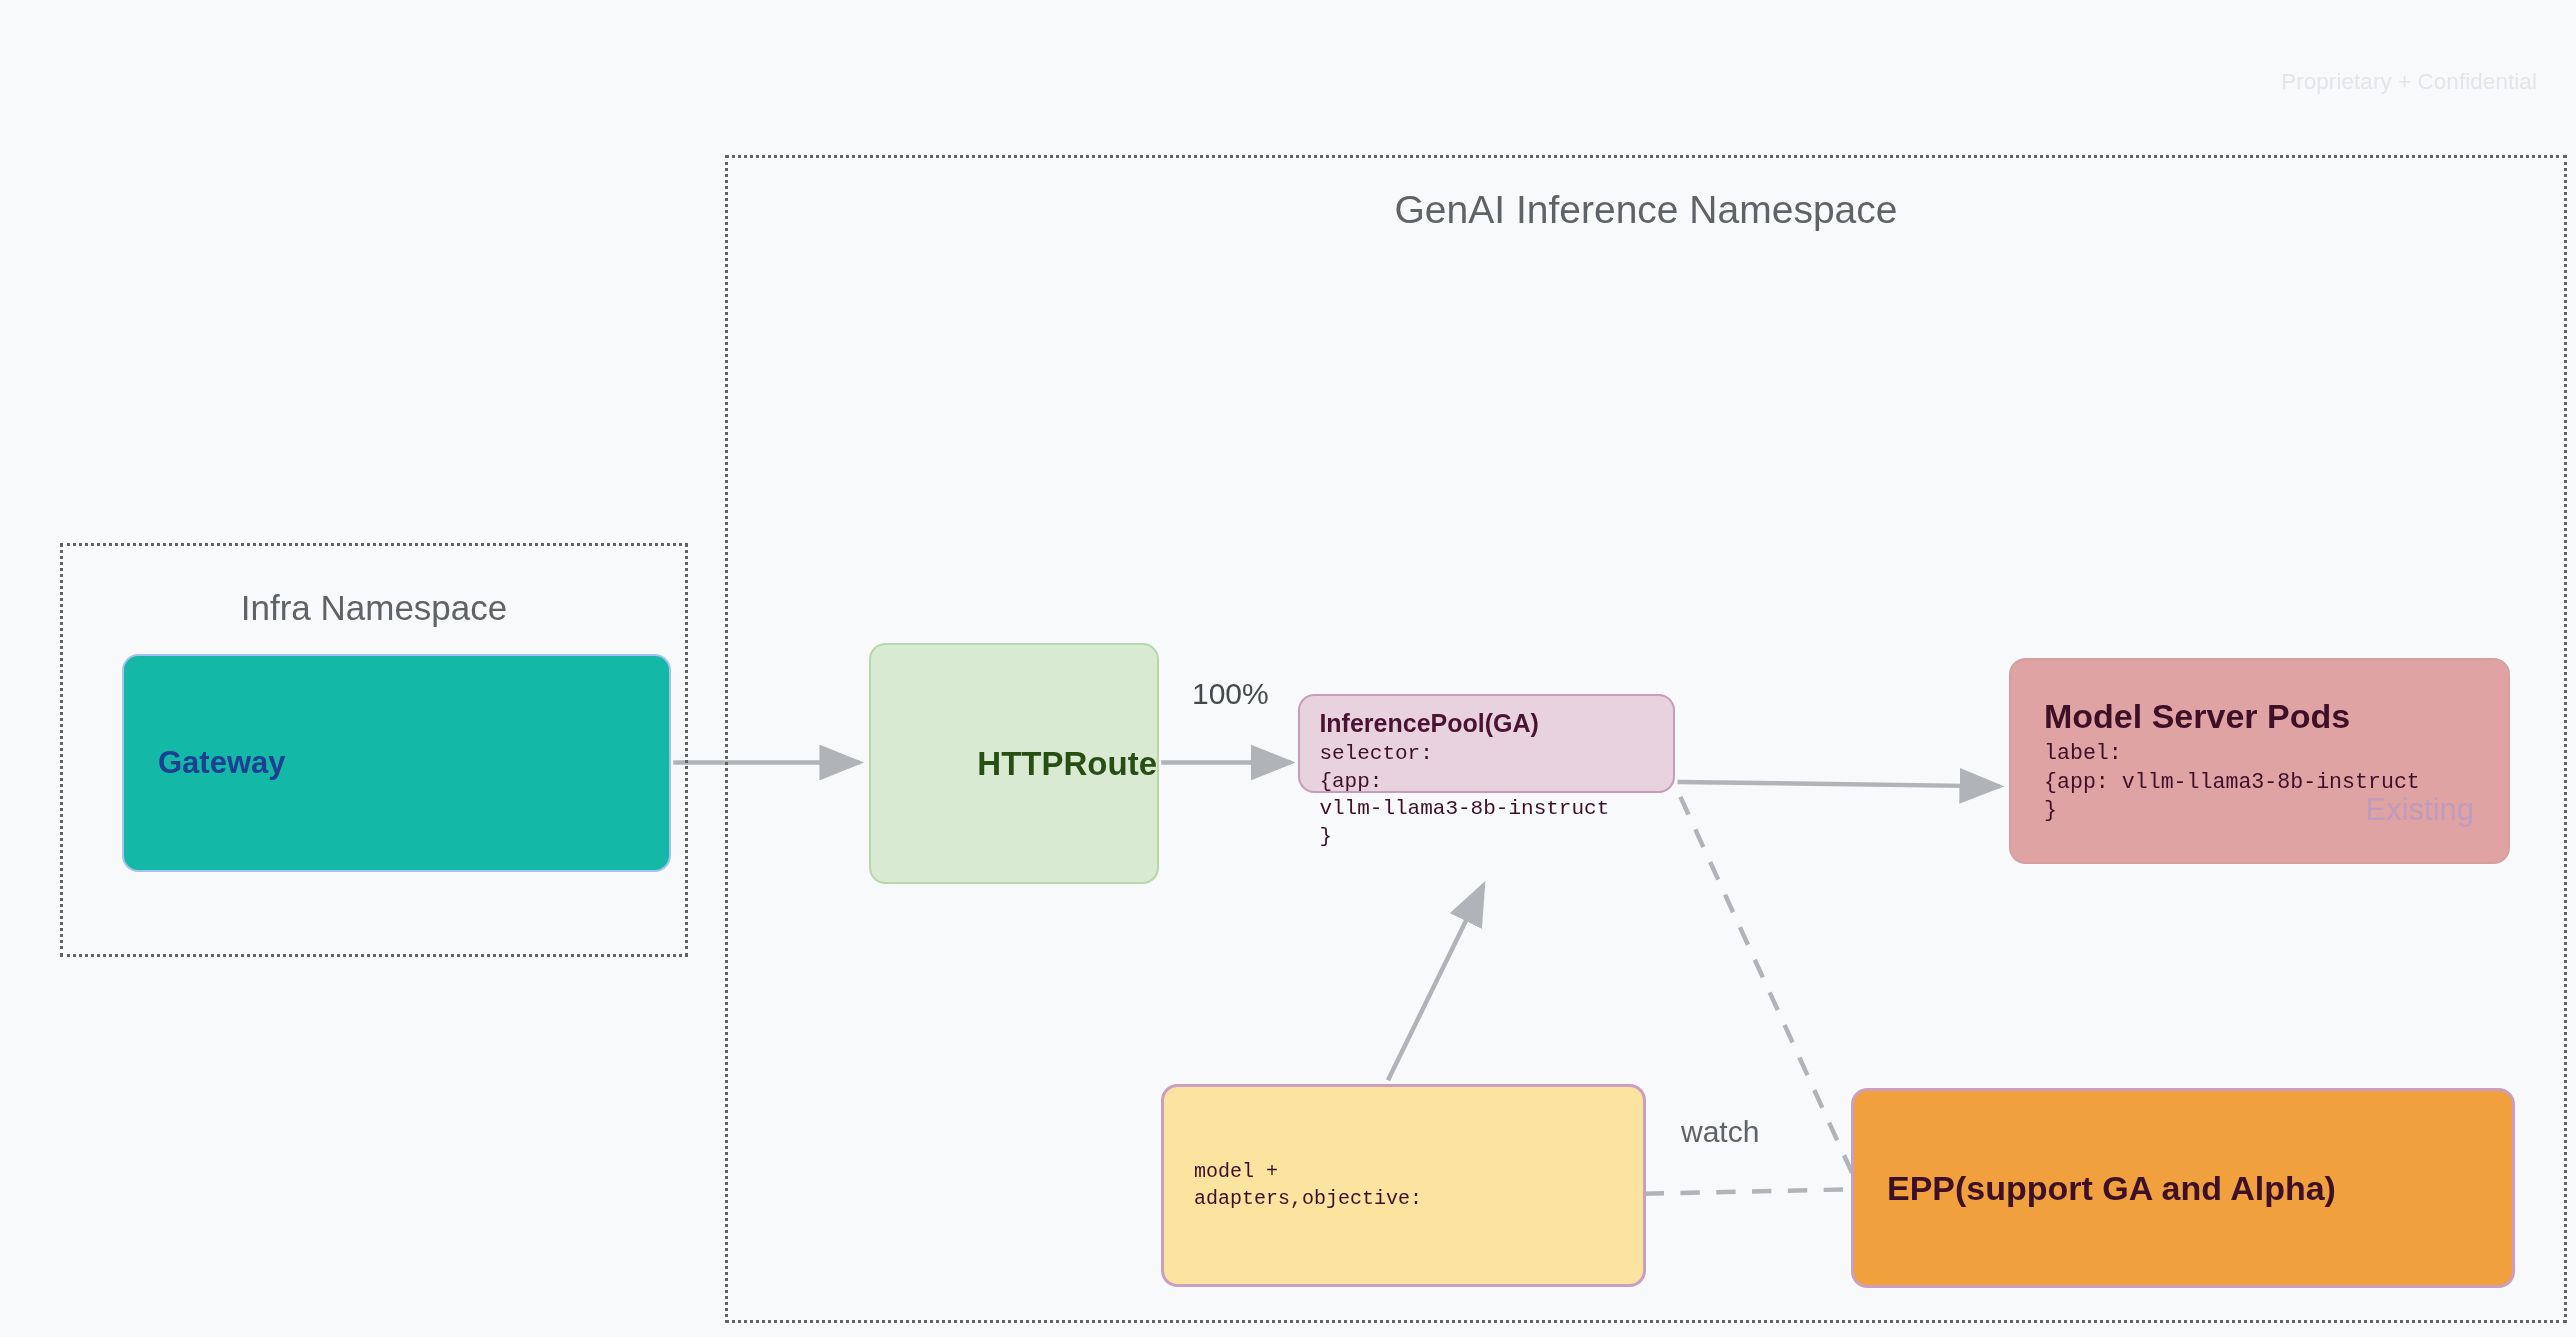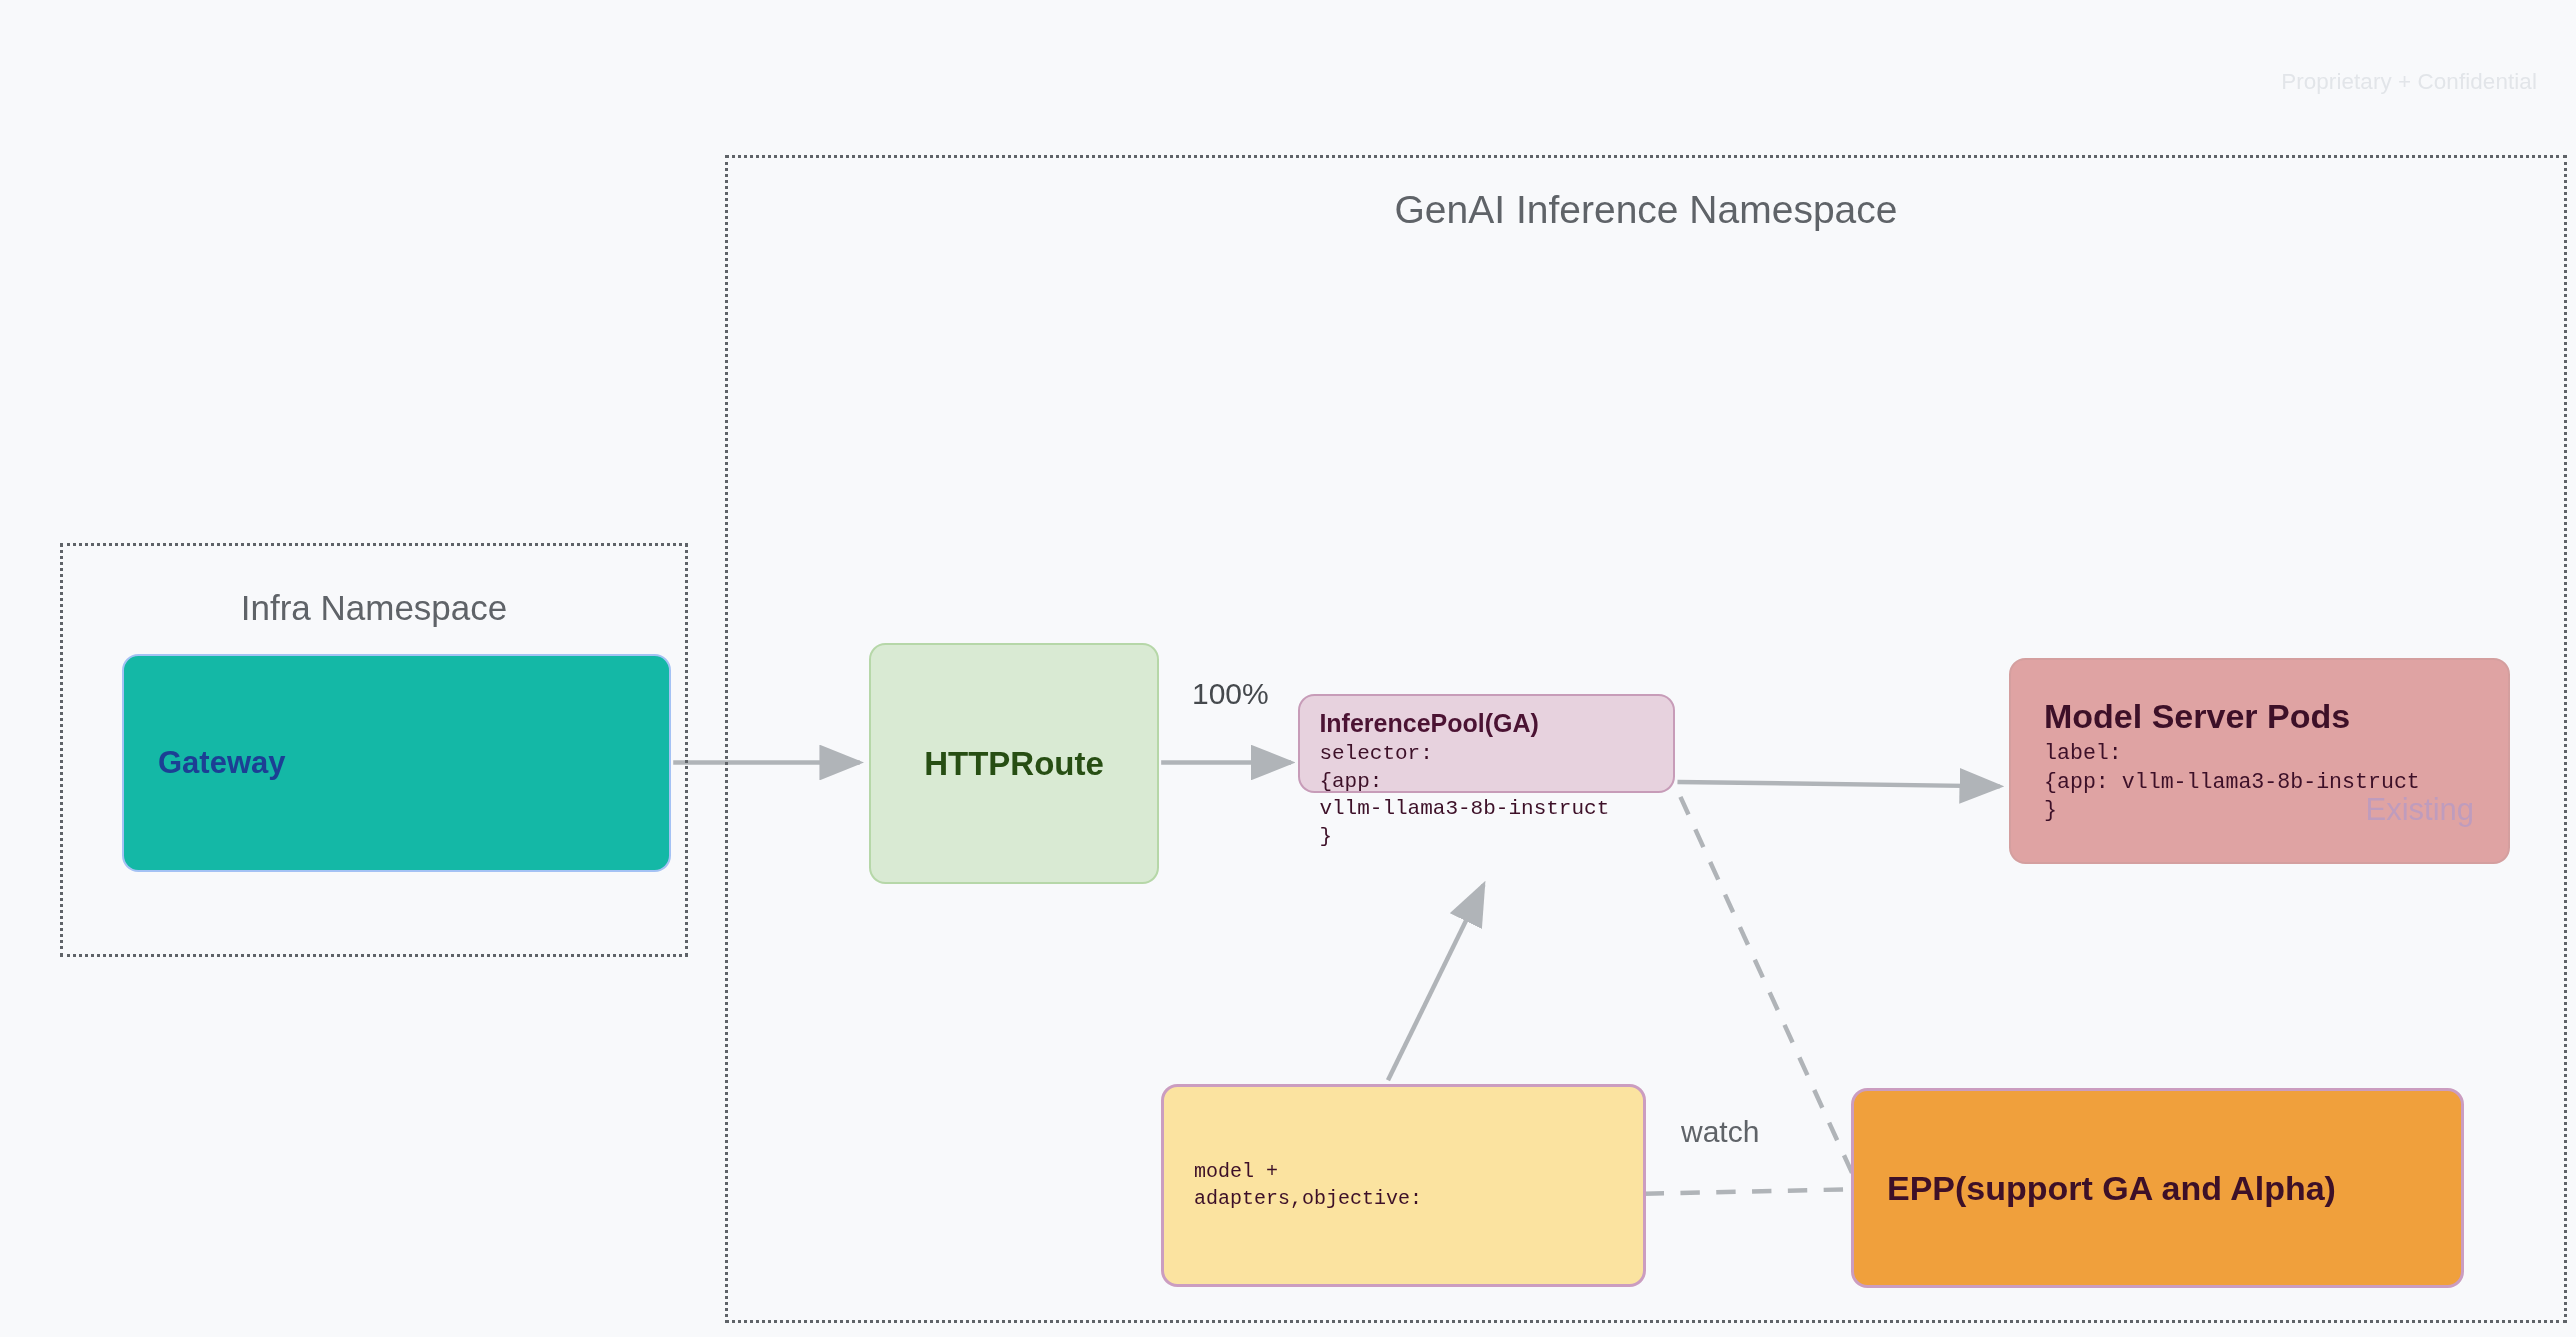--- a/index.html
+++ b/index.html
@@ -98,21 +98,21 @@
   }
 
   
   .n-httproute {
     left: 869px;
     top: 643px;
     width: 290px;
     height: 241px;
     background: #d9ead3;
     border: 2.2px solid #b6d7a8;
-    align-items: center;
+    align-items: flex-end;
   }
   .n-httproute .title {
     color: #274e13;
     font-size: 33px;
   }
 
   
   .n-pool {
     left: 1298px;
     top: 694px;
@@ -182,21 +182,21 @@
   }
   .n-objective .code {
     color: #3d1028;
     font-size: 20px;
   }
 
   
   .n-epp {
     left: 1851px;
     top: 1088px;
-    width: 613px;
+    width: 664px;
     height: 200px;
     background: #f0a03c;
     border: 3px solid #cb9dc0;
     padding-left: 33px;
     justify-content: center;
   }
   .n-epp .title {
     color: #3d1028;
     font-size: 34px;
   }

